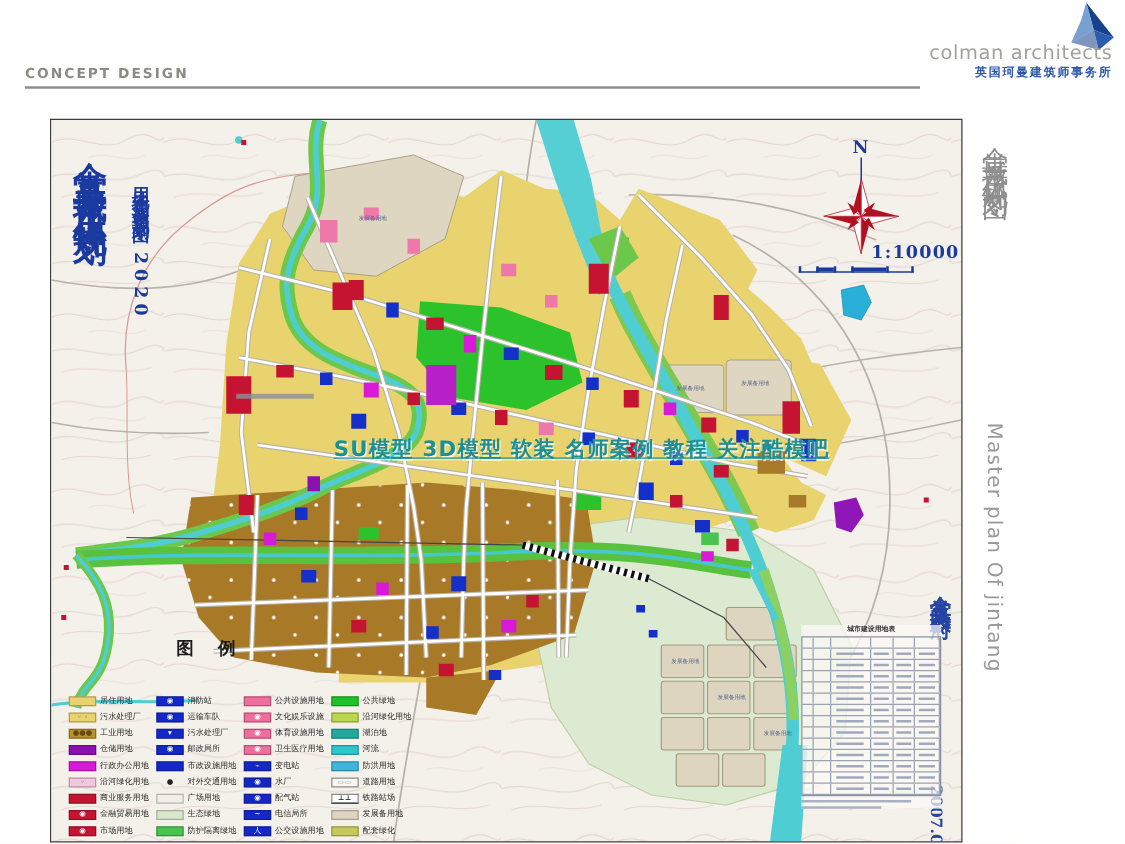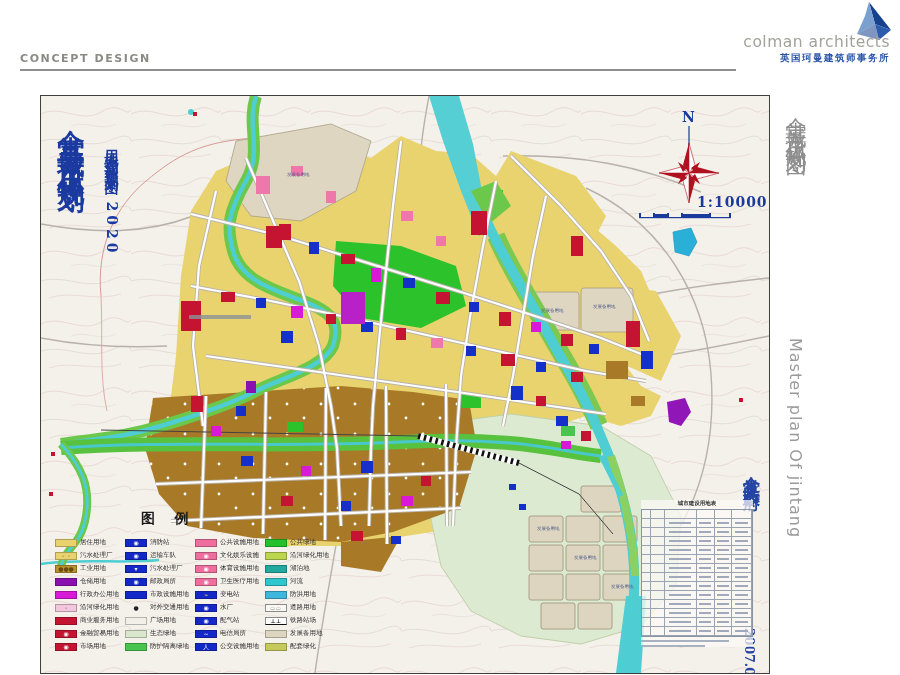--- a/index.html
+++ b/index.html
@@ -35,21 +35,21 @@
        font-weight:bold;font-size:17px;color:#2545a5;letter-spacing:3px;}
   #stamp-date{left:701px;top:532px;height:60px;font-family:"DejaVu Serif","Liberation Serif",serif;
        font-weight:bold;font-size:12.5px;color:#2545a5;}
 
   .blk-label{font-size:4.5px;color:#54618c;white-space:nowrap;}
 
   
   #legend{left:14px;top:414px;width:292px;height:158px;}
   #legend-title{position:absolute;left:86px;top:0;font-family:"DejaVu Serif","Liberation Serif",serif;
        font-weight:bold;font-size:14px;color:#1a1a1a;white-space:pre;}
-  #legend-cols{position:absolute;left:0;top:26px;display:flex;align-items:center;}
+  #legend-cols{position:absolute;left:0;top:44px;display:flex;align-items:center;}
   .lg-col{width:70px;}
   .lg-item{display:flex;align-items:center;height:13px;}
   .lg-swatch{width:22px;height:8px;margin-right:3px;flex:0 0 22px;border:0.5px solid rgba(0,0,0,.25);
        display:flex;align-items:center;justify-content:center;box-sizing:border-box;}
   .lg-swatch i{font-style:normal;font-size:6px;line-height:1;}
   .lg-road{background:#faf8f2;border:0.7px solid #8a8a8a;color:#909090;font-size:5px;letter-spacing:1px;}
   .lg-rail{background:#fff;border:0.7px solid #8a8a8a;border-bottom:1.5px solid #111;
        color:#111;font-size:5.5px;font-weight:bold;letter-spacing:0.5px;}
   .lg-label{font-size:6.5px;color:#2c2c2c;white-space:nowrap;}
 
@@ -774,13 +774,14 @@
           <span class="mt-cell">
             <b class="mt-bar"></b>
           </span>
         </div>
       </div>
     <div class="mt-note" style="width:88px;"></div>
     <div class="mt-note" style="width:64px;"></div>
   </div>
 
   <div class="abs wm" id="wm-dash"></div>
+  <div class="abs wm" id="wm-cn">SU模型 3D模型 软装 名师案例 教程 关注酷模吧</div>
 </div>
 
 </body></html>

